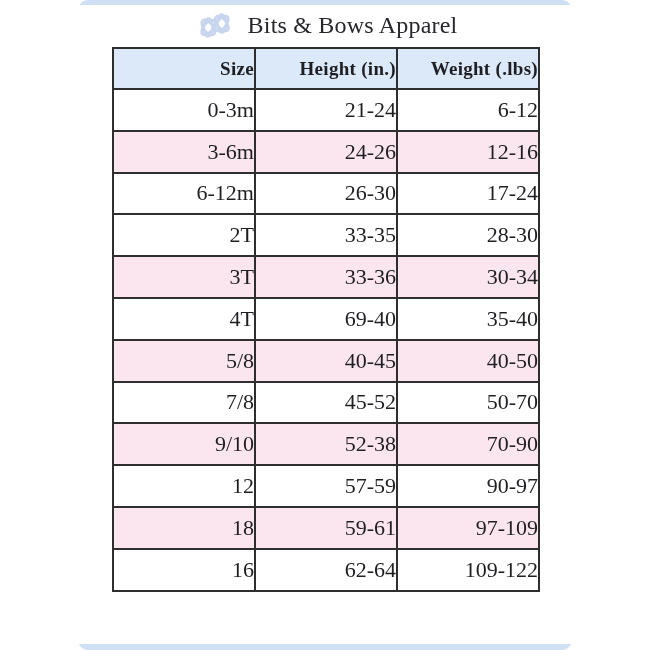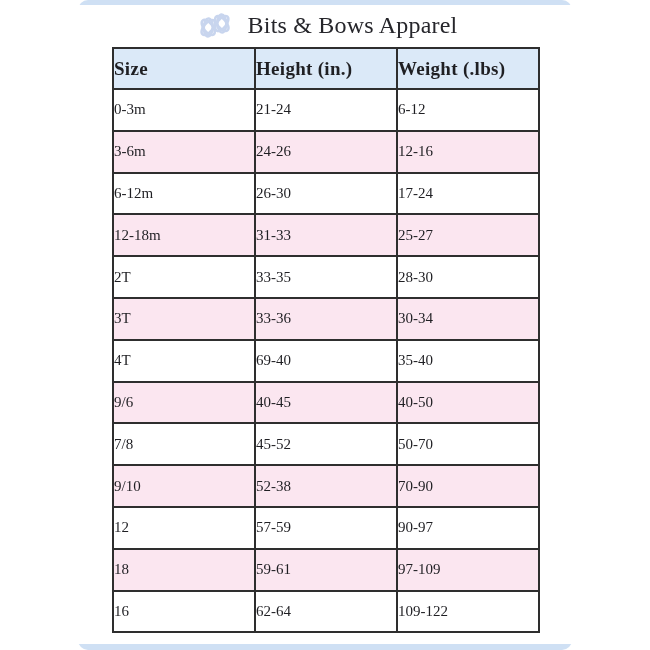--- a/index.html
+++ b/index.html
@@ -60,35 +60,35 @@
   table.size-chart {
     position: absolute;
     left: 112px;
     top: 47px;
     width: 428px;
     border-collapse: collapse;
     table-layout: fixed;
   }
   .size-chart th, .size-chart td {
     border: 2px solid #2e2e2e;
-    text-align: left;
+    text-align: right;
     vertical-align: middle;
     color: #1f1f23;
     padding: 0;
   }
   .size-chart th {
     height: 39px;
     background: #dbe9f8;
     font-size: 19px;
     font-weight: bold;
     letter-spacing: 0.3px;
   }
   .size-chart td {
     height: 39.8px;
-    font-size: 15px;
+    font-size: 22px;
     font-weight: normal;
   }
   .size-chart tr.white td { background: #ffffff; }
   .size-chart tr.pink td { background: #fbe6f0; }
 </style>
 </head>
 <body>
 
 <div class="stage">
 
@@ -126,42 +126,37 @@
         <tr class="pink">
           <td>3-6m</td>
           <td>24-26</td>
           <td>12-16</td>
         </tr>
         <tr class="white">
           <td>6-12m</td>
           <td>26-30</td>
           <td>17-24</td>
         </tr>
-        <tr class="pink">
-          <td>12-18m</td>
-          <td>31-33</td>
-          <td>25-27</td>
-        </tr>
         <tr class="white">
           <td>2T</td>
           <td>33-35</td>
           <td>28-30</td>
         </tr>
         <tr class="pink">
           <td>3T</td>
           <td>33-36</td>
           <td>30-34</td>
         </tr>
         <tr class="white">
           <td>4T</td>
           <td>69-40</td>
           <td>35-40</td>
         </tr>
         <tr class="pink">
-          <td>9/6</td>
+          <td>5/8</td>
           <td>40-45</td>
           <td>40-50</td>
         </tr>
         <tr class="white">
           <td>7/8</td>
           <td>45-52</td>
           <td>50-70</td>
         </tr>
         <tr class="pink">
           <td>9/10</td>

